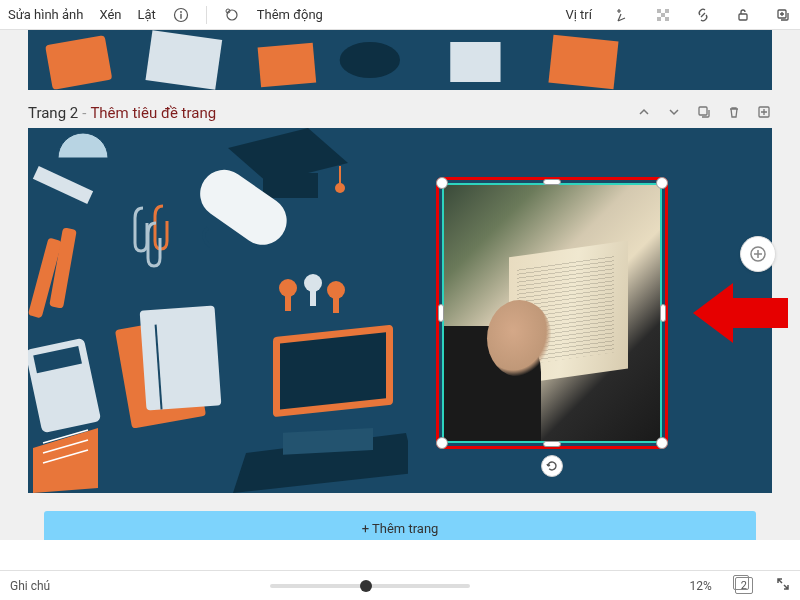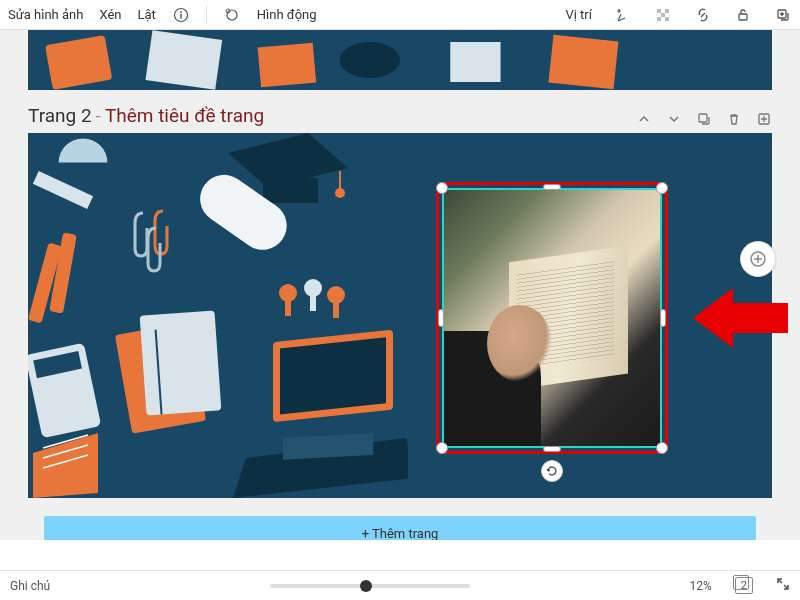--- a/index.html
+++ b/index.html
@@ -9,21 +9,21 @@
 .toolbar-left { display: flex; align-items: center; gap: 16px; flex: 1; }
 .toolbar-item { cursor: pointer; }
 .toolbar-right { display: flex; align-items: center; gap: 22px; }
 .tb-icon { width: 18px; height: 18px; display: flex; align-items: center; justify-content: center; color: #555; }
 .tb-divider { width: 1px; height: 18px; background: #ddd; }
 
 .canvas-area { background: #f0f0f0; height: 510px; overflow: hidden; position: relative; padding: 0 16px; }
 
 .page-strip { height: 60px; background: #194866; margin: 0 12px 8px 12px; position: relative; overflow: hidden; }
 
-.page-header { display: flex; align-items: flex-end; padding: 6px 12px; font-size: 19px; color: #555; }
+.page-header { display: flex; align-items: flex-start; padding: 6px 12px; font-size: 15px; color: #555; }
 .page-label { color: #333; }
 .page-title-sep { margin: 0 4px; color: #999; }
 .page-title-hint { color: #7f1d1d; }
 .page-header-actions { margin-left: auto; display: flex; gap: 14px; color: #777; }
 .ph-icon { width: 16px; height: 16px; cursor: pointer; display: flex; align-items: center; justify-content: center; }
 
 .page-canvas { height: 365px; background: #194866; margin: 0 12px; position: relative; overflow: visible; }
 .deco { position: absolute; }
 
 .selected-frame { position: absolute; left: 414px; top: 55px; width: 220px; height: 260px; }
@@ -78,21 +78,21 @@
           <rect x="7.3" y="6.8" width="1.4" height="5" fill="currentColor"></rect>
         </svg>
       </span>
     <span class="tb-divider"></span>
     <span class="tb-icon">
         <svg width="16" height="16" viewBox="0 0 16 16">
           <circle cx="8" cy="8" r="5" fill="none" stroke="currentColor" stroke-width="1.2"></circle>
           <circle cx="4" cy="4" r="2" fill="none" stroke="currentColor" stroke-width="1"></circle>
         </svg>
       </span>
-    <span class="toolbar-item">Hình động</span>
+    <span class="toolbar-item">Thêm động</span>
   </div>
   <div class="toolbar-right">
     <span class="toolbar-item">Vị trí</span>
     <span class="tb-icon">
         <svg width="16" height="16" viewBox="0 0 16 16" stroke="currentColor" fill="none" stroke-width="1.2">
           <path d="M4 2 L4 6 M2 4 L6 4 M10 11 L3 14 M3 14 L6 7"></path>
         </svg>
       </span>
     <span class="tb-icon">
         <svg width="16" height="16" viewBox="0 0 16 16">

